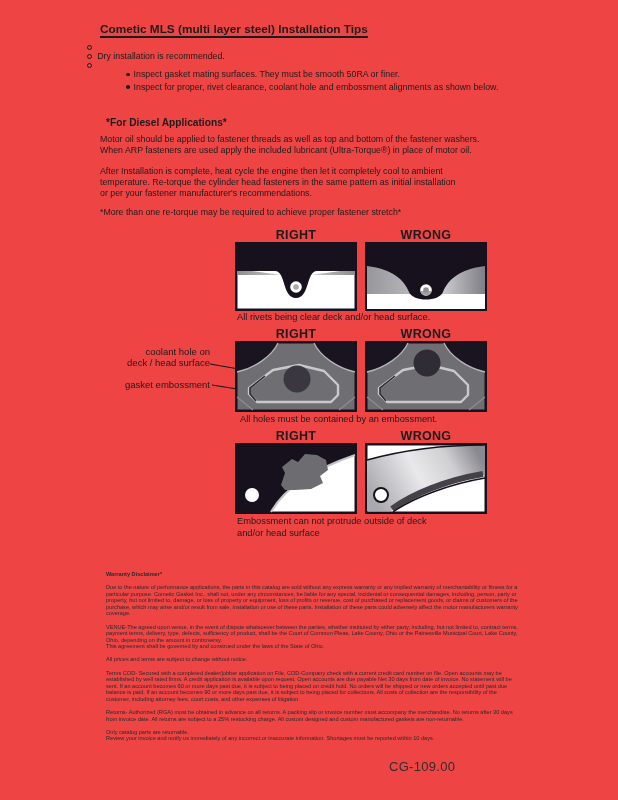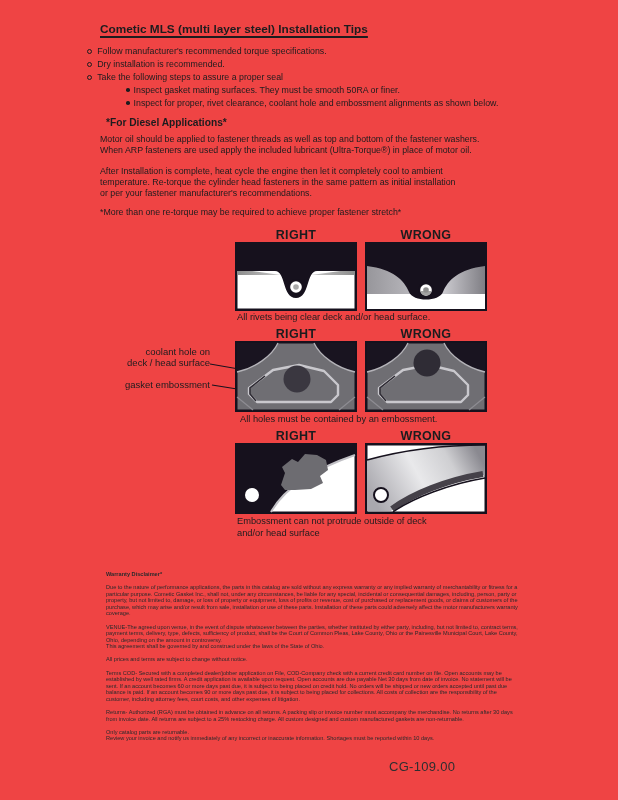--- a/index.html
+++ b/index.html
@@ -51,29 +51,27 @@
 </head>
 <body>
 
 <div class="page">
 
   <div class="abs title">Cometic MLS (multi layer steel) Installation Tips</div>
 
   <div class="abs bullets">
     <div class="b-item">
       <span class="ring"></span>
-      <span>Follow manufacturer's recommended torque specifications.</span>
     </div>
     <div class="b-item">
       <span class="ring"></span>
       <span>Dry installation is recommended.</span>
     </div>
     <div class="b-item">
       <span class="ring"></span>
-      <span>Take the following steps to assure a proper seal</span>
     </div>
     <div class="b-item sub">
       <span class="dot"></span>
       <span>Inspect gasket mating surfaces.  They must be smooth 50RA or finer.</span>
     </div>
     <div class="b-item sub">
       <span class="dot"></span>
       <span>Inspect for proper, rivet clearance, coolant hole and embossment alignments as shown below.</span>
     </div>
   </div>

